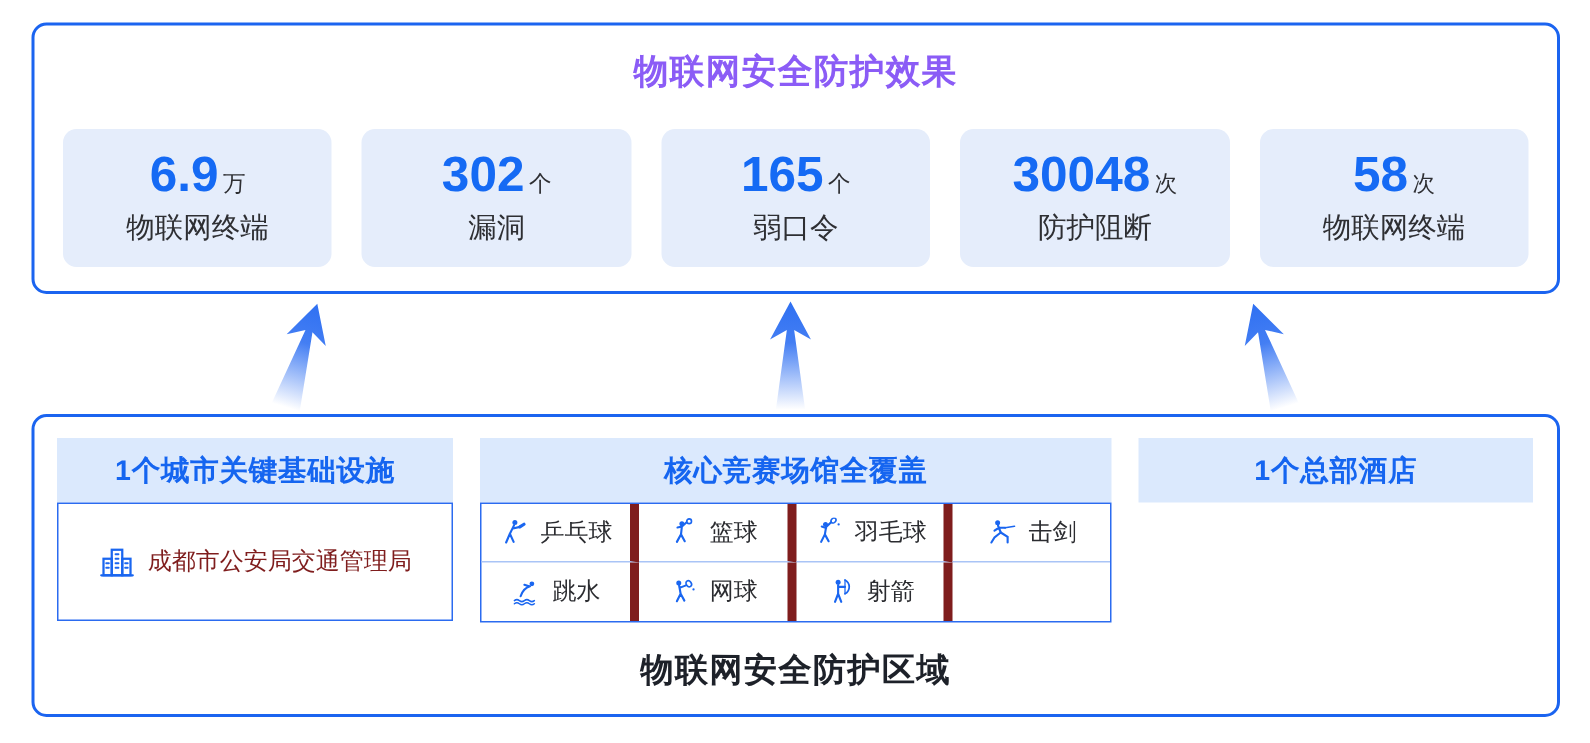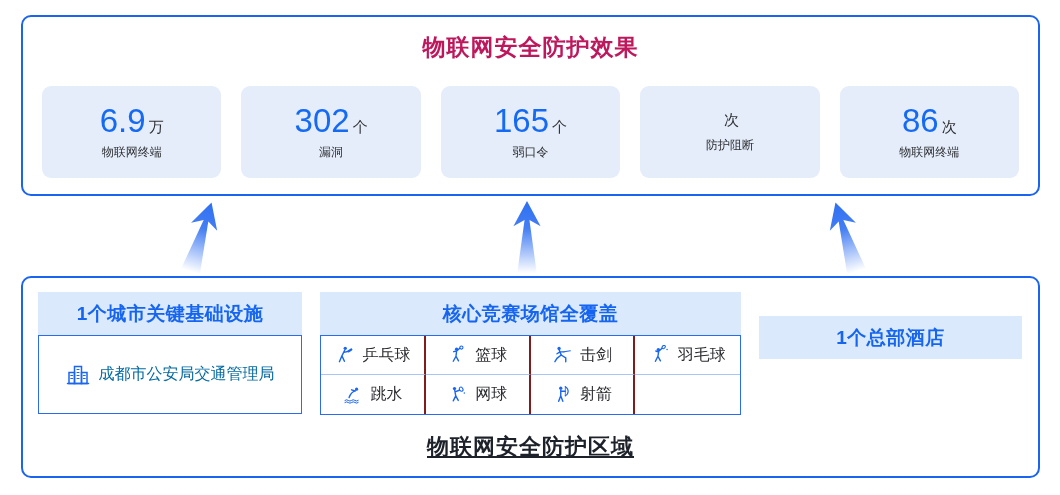--- a/index.html
+++ b/index.html
@@ -11,76 +11,75 @@
   .stage { position:relative; width:1060px; height:495px; background:#ffffff; overflow:hidden; }
 
   
   .panel {
     position:absolute; background:#ffffff;
     border:2px solid #1b64f0; border-radius:10px;
   }
   .top-panel { left:21px; top:15px; width:1019px; height:181px; }
   .top-title {
     position:absolute; top:15px; left:0; width:100%;
-    text-align:center; font-size:23px; font-weight:700; color:#be185d;
+    text-align:center; font-size:23px; font-weight:700; color:#8b5cf6;
     letter-spacing:1px;
   }
   .stats {
     position:absolute; left:19px; right:19px; top:69px; height:92px;
     display:flex; gap:20px;
   }
   .stat-card {
     flex:1; background:#e5edfb; border-radius:9px;
     display:flex; flex-direction:column; align-items:center; justify-content:center;
   }
   .num-row { display:flex; align-items:baseline; }
-  .stat-value { font-size:33px; font-weight:400; color:#156af4; line-height:1; }
+  .stat-value { font-size:33px; font-weight:700; color:#156af4; line-height:1; }
   .stat-unit { font-size:15px; color:#2e2f33; margin-left:3px; }
-  .stat-label { font-size:12px; color:#2e2f33; margin-top:7px; }
+  .stat-label { font-size:19px; color:#2e2f33; margin-top:7px; }
 
   
   .arrows { position:absolute; left:0; top:198px; width:1060px; height:76px; pointer-events:none; }
   .arrow { position:absolute; width:60px; height:74px; }
   .arrow-left   { left:171px; top:2px; transform:rotate(17deg); }
   .arrow-middle { left:497px; top:2px; }
   .arrow-right  { left:816px; top:2px; transform:rotate(-17deg); }
   .arrow svg { width:100%; height:100%; display:block; }
 
   
   .bottom-panel { left:21px; top:276px; width:1019px; height:202px; }
   .section { position:absolute; top:14px; }
   .sec-infra  { left:15px;  width:264px; }
   .sec-venues { left:297px; width:421px; }
-  .sec-hotel  { left:736px; width:263px;margin-top:24px; }
+  .sec-hotel  { left:736px; width:263px; }
   .band {
     height:43px; background:#dbe9fd;
     display:flex; align-items:center; justify-content:center;
     font-size:19px; font-weight:700; color:#1565f0; letter-spacing:0.5px;
   }
   .content-box {
     height:79px; background:#ffffff; border:1px solid #2b6bf0;
     display:flex; align-items:center; justify-content:center; gap:9px;
-    font-size:16px; color:#0369a1;
+    font-size:16px; color:#7f1d1d;
   }
   .venue-grid {
     display:grid; grid-template-columns:repeat(4,1fr);
     background:#ffffff; border:1px solid #2b6bf0;
   }
   .venue-cell {
     height:39px; display:flex; align-items:center; justify-content:center; gap:8px;
     font-size:16px; color:#2b2c30;
-    border-right:2px solid #7f1d1d;
+    border-right:6px solid #7f1d1d;
   }
   .venue-cell:nth-child(4n){ border-right:none; }
   .venue-cell:nth-child(-n+4){ border-bottom:1px solid #a9c4f6; }
   .bottom-title {
     position:absolute; left:0; bottom:14px; width:100%;
     text-align:center; font-size:22px; font-weight:700; color:#1d2129;
     letter-spacing:1px;
-    text-decoration:underline;
   }
   .pict { display:block; flex:none; }
 </style>
 </head>
 <body>
 
 <svg width="0" height="0" style="position:absolute" aria-hidden="true">
   <defs>
     <linearGradient id="arrowGrad" x1="0" y1="0" x2="0" y2="1">
       <stop offset="0" stop-color="#2f70f2" stop-opacity="1"></stop>
@@ -115,28 +114,29 @@
       <div class="stat-card">
         <div class="num-row">
           <span class="stat-value">165</span>
           <span class="stat-unit">个</span>
         </div>
         <div class="stat-label">弱口令</div>
       </div>
 
       <div class="stat-card">
         <div class="num-row">
+          <span class="stat-value">30048</span>
           <span class="stat-unit">次</span>
         </div>
         <div class="stat-label">防护阻断</div>
       </div>
 
       <div class="stat-card">
         <div class="num-row">
-          <span class="stat-value">86</span>
+          <span class="stat-value">58</span>
           <span class="stat-unit">次</span>
         </div>
         <div class="stat-label">物联网终端</div>
       </div>
 
     </div>
   </section>
 
   <div class="arrows">
     <div class="arrow arrow-left">
@@ -190,38 +190,38 @@
           <svg class="pict" width="20" height="20" viewBox="0 0 24 24" fill="none" stroke="#1a66f0" stroke-width="1.7" stroke-linecap="round">
             <circle cx="11.5" cy="5" r="2" fill="#1a66f0" stroke="none"></circle>
             <path d="M8 8 L11.5 7.2 L15.3 3.8 M11.5 7.2 L10.8 13.5 M10.8 13.5 L7.5 19.5 M10.8 13.5 L13.8 19"></path>
             <circle cx="17.3" cy="3" r="1.9" stroke-width="1.3"></circle>
           </svg>
           <span>篮球</span>
         </div>
 
         <div class="venue-cell">
           <svg class="pict" width="20" height="20" viewBox="0 0 24 24" fill="none" stroke="#1a66f0" stroke-width="1.7" stroke-linecap="round">
+            <circle cx="10" cy="5.5" r="2" fill="#1a66f0" stroke="none"></circle>
+            <path d="M10.5 7.5 L14.5 3.8 M10.5 8.5 L7 7.2 M10.5 7.5 L9.5 13.5 M9.5 13.5 L6.5 19.5 M9.5 13.5 L12.5 19"></path>
+            <ellipse cx="16.4" cy="2.4" rx="1.7" ry="2.2" transform="rotate(42 16.4 2.4)" stroke-width="1.3"></ellipse>
+            <circle cx="20.5" cy="5.5" r="0.9" fill="#1a66f0" stroke="none"></circle>
+          </svg>
+          <span>羽毛球</span>
+        </div>
+
+        <div class="venue-cell">
+          <svg class="pict" width="20" height="20" viewBox="0 0 24 24" fill="none" stroke="#1a66f0" stroke-width="1.7" stroke-linecap="round">
             <circle cx="8.5" cy="4.2" r="2" fill="#1a66f0" stroke="none"></circle>
             <path d="M8.8 6.4 L11 12 M9.5 8.2 L14.5 8.2 M9.5 8.2 L6 10.5"></path>
             <path d="M14.5 8.2 L22 7" stroke-width="1.3"></path>
             <path d="M11 12 L16.5 15.5 L16.5 20 M11 12 L6 16 L3.5 20"></path>
           </svg>
           <span>击剑</span>
         </div>
 
-        <div class="venue-cell">
-          <svg class="pict" width="20" height="20" viewBox="0 0 24 24" fill="none" stroke="#1a66f0" stroke-width="1.7" stroke-linecap="round">
-            <circle cx="10" cy="5.5" r="2" fill="#1a66f0" stroke="none"></circle>
-            <path d="M10.5 7.5 L14.5 3.8 M10.5 8.5 L7 7.2 M10.5 7.5 L9.5 13.5 M9.5 13.5 L6.5 19.5 M9.5 13.5 L12.5 19"></path>
-            <ellipse cx="16.4" cy="2.4" rx="1.7" ry="2.2" transform="rotate(42 16.4 2.4)" stroke-width="1.3"></ellipse>
-            <circle cx="20.5" cy="5.5" r="0.9" fill="#1a66f0" stroke="none"></circle>
-          </svg>
-          <span>羽毛球</span>
-        </div>
-
 
         <div class="venue-cell">
           <svg class="pict" width="20" height="20" viewBox="0 0 24 24" fill="none" stroke="#1a66f0" stroke-width="1.7" stroke-linecap="round">
             <circle cx="17.5" cy="5" r="1.9" fill="#1a66f0" stroke="none"></circle>
             <path d="M16 7 C13 7.8 10 10.5 8.5 15 M15.8 7.2 L11.5 5.8"></path>
             <path d="M3.5 18.5 q2 -1.6 4 0 t4 0 t4 0 t4 0" stroke-width="1.2"></path>
             <path d="M3.5 21 q2 -1.6 4 0 t4 0 t4 0 t4 0" stroke-width="1.2"></path>
           </svg>
           <span>跳水</span>
         </div>

